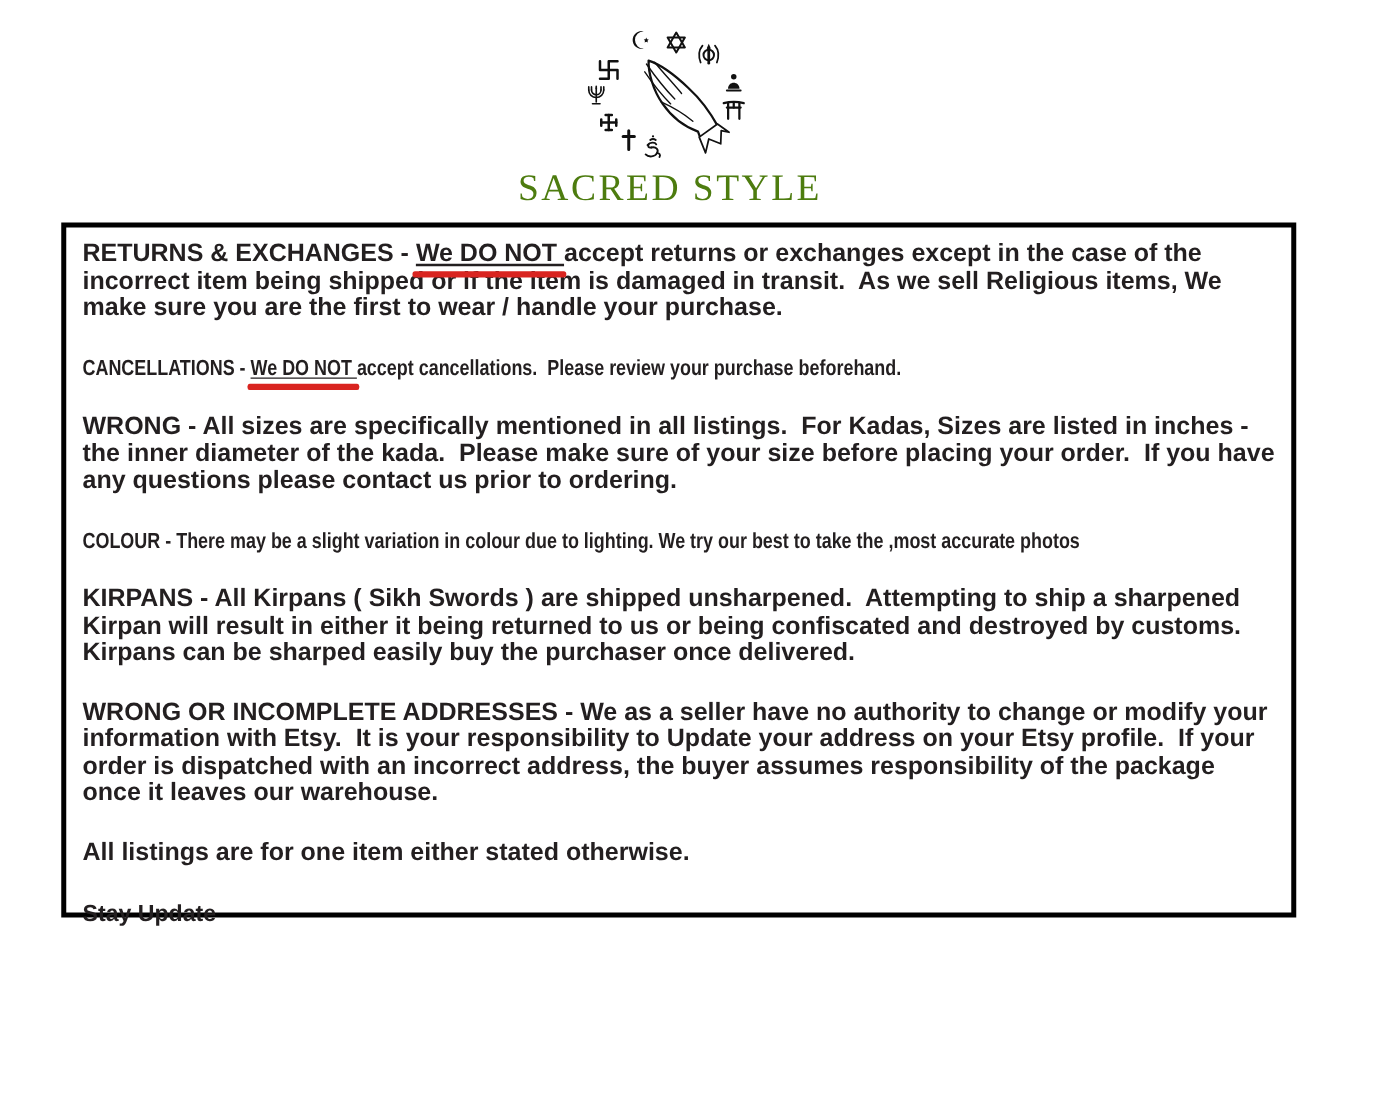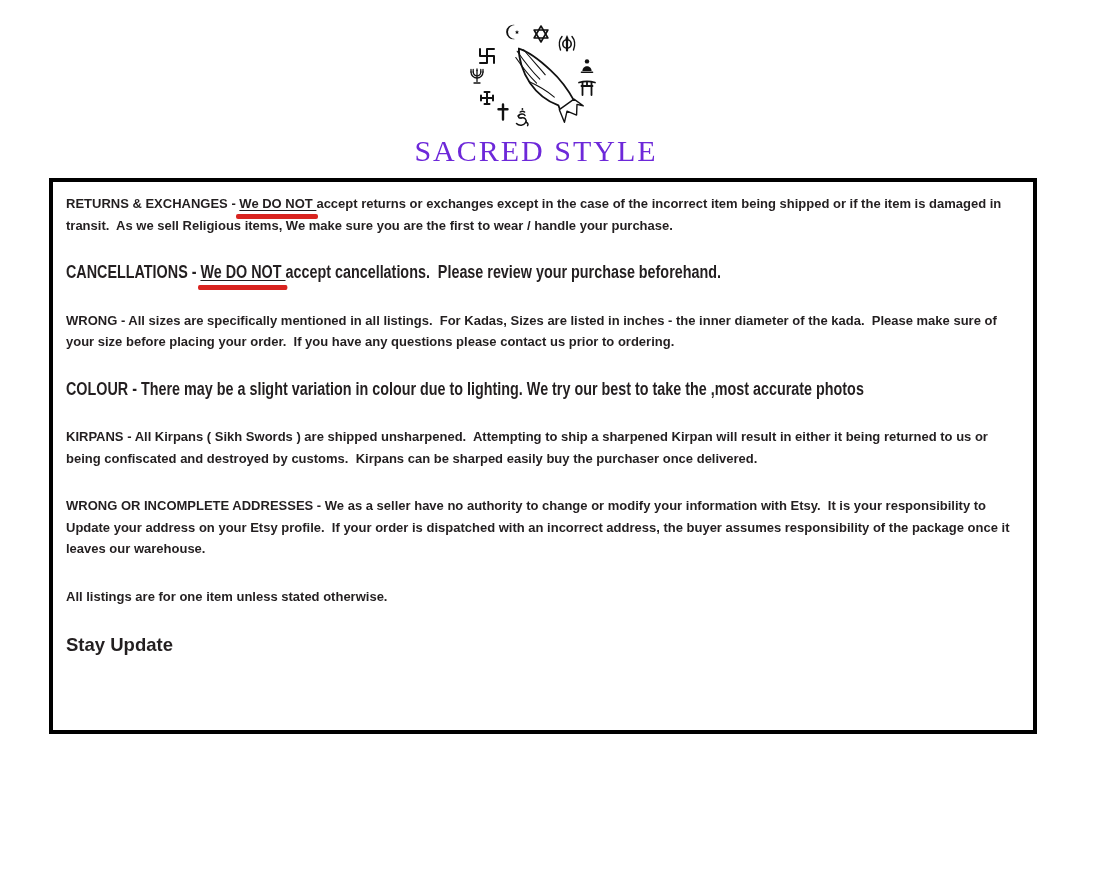--- a/index.html
+++ b/index.html
@@ -28,37 +28,37 @@
     vector-effect: non-scaling-stroke;
   }
   .brand-title {
     position: absolute;
     left: 400px; top: 134px;
     width: 272px;
     text-align: center;
     font-family: "Liberation Serif", "DejaVu Serif", serif;
     font-size: 30px;
     letter-spacing: 2px;
-    color: #6d28d9;
+    color: #4d7c0f;
     white-space: nowrap;
   }
 
   
   .policy-box {
     position: absolute;
     left: 49px; top: 178px;
     width: 988px; height: 556px;
     box-sizing: border-box;
     border: 4px solid var(--box-border);
     padding: 11px 12px 0 13px;
     background: var(--bg);
   }
   .para {
     font-weight: bold;
-    font-size: 13px;
+    font-size: 20px;
     line-height: 21.5px;
     margin: 0 0 26px 0;
     white-space: pre-wrap;
     color: var(--text);
   }
   .para.condensed {
     font-size: 17.5px;
     white-space: pre;
     transform: scaleX(0.82);
     transform-origin: 0 50%;
@@ -164,16 +164,16 @@
 <div class="brand-title">SACRED STYLE</div>
 
 <div class="policy-box">
   <div id="policy-paragraphs">
       <div class="para"><span class="para-heading">RETURNS &amp; EXCHANGES - </span><span class="hl">We DO NOT </span><span>accept returns or exchanges except in the case of the incorrect item being shipped or if the item is damaged in transit.  As we sell Religious items, We make sure you are the first to wear / handle your purchase.</span></div>
       <div class="para condensed"><span class="para-heading">CANCELLATIONS - </span><span class="hl">We DO NOT </span><span>accept cancellations.  Please review your purchase beforehand.</span></div>
       <div class="para"><span class="para-heading">WRONG - </span><span>All sizes are specifically mentioned in all listings.  For Kadas, Sizes are listed in inches - the inner diameter of the kada.  Please make sure of your size before placing your order.  If you have any questions please contact us prior to ordering.</span></div>
       <div class="para condensed"><span class="para-heading">COLOUR - </span><span>There may be a slight variation in colour due to lighting. We try our best to take the ,most accurate photos</span></div>
       <div class="para"><span class="para-heading">KIRPANS - </span><span>All Kirpans ( Sikh Swords ) are shipped unsharpened.  Attempting to ship a sharpened Kirpan will result in either it being returned to us or being confiscated and destroyed by customs.  Kirpans can be sharped easily buy the purchaser once delivered.</span></div>
       <div class="para"><span class="para-heading">WRONG OR INCOMPLETE ADDRESSES - </span><span>We as a seller have no authority to change or modify your information with Etsy.  It is your responsibility to Update your address on your Etsy profile.  If your order is dispatched with an incorrect address, the buyer assumes responsibility of the package once it leaves our warehouse.</span></div>
-      <div class="para"><span>All listings are for one item unless stated otherwise.</span></div>
+      <div class="para"><span>All listings are for one item either stated otherwise.</span></div>
     </div>
   <div class="closing">Stay Update</div>
 </div>
 
 </body></html>

